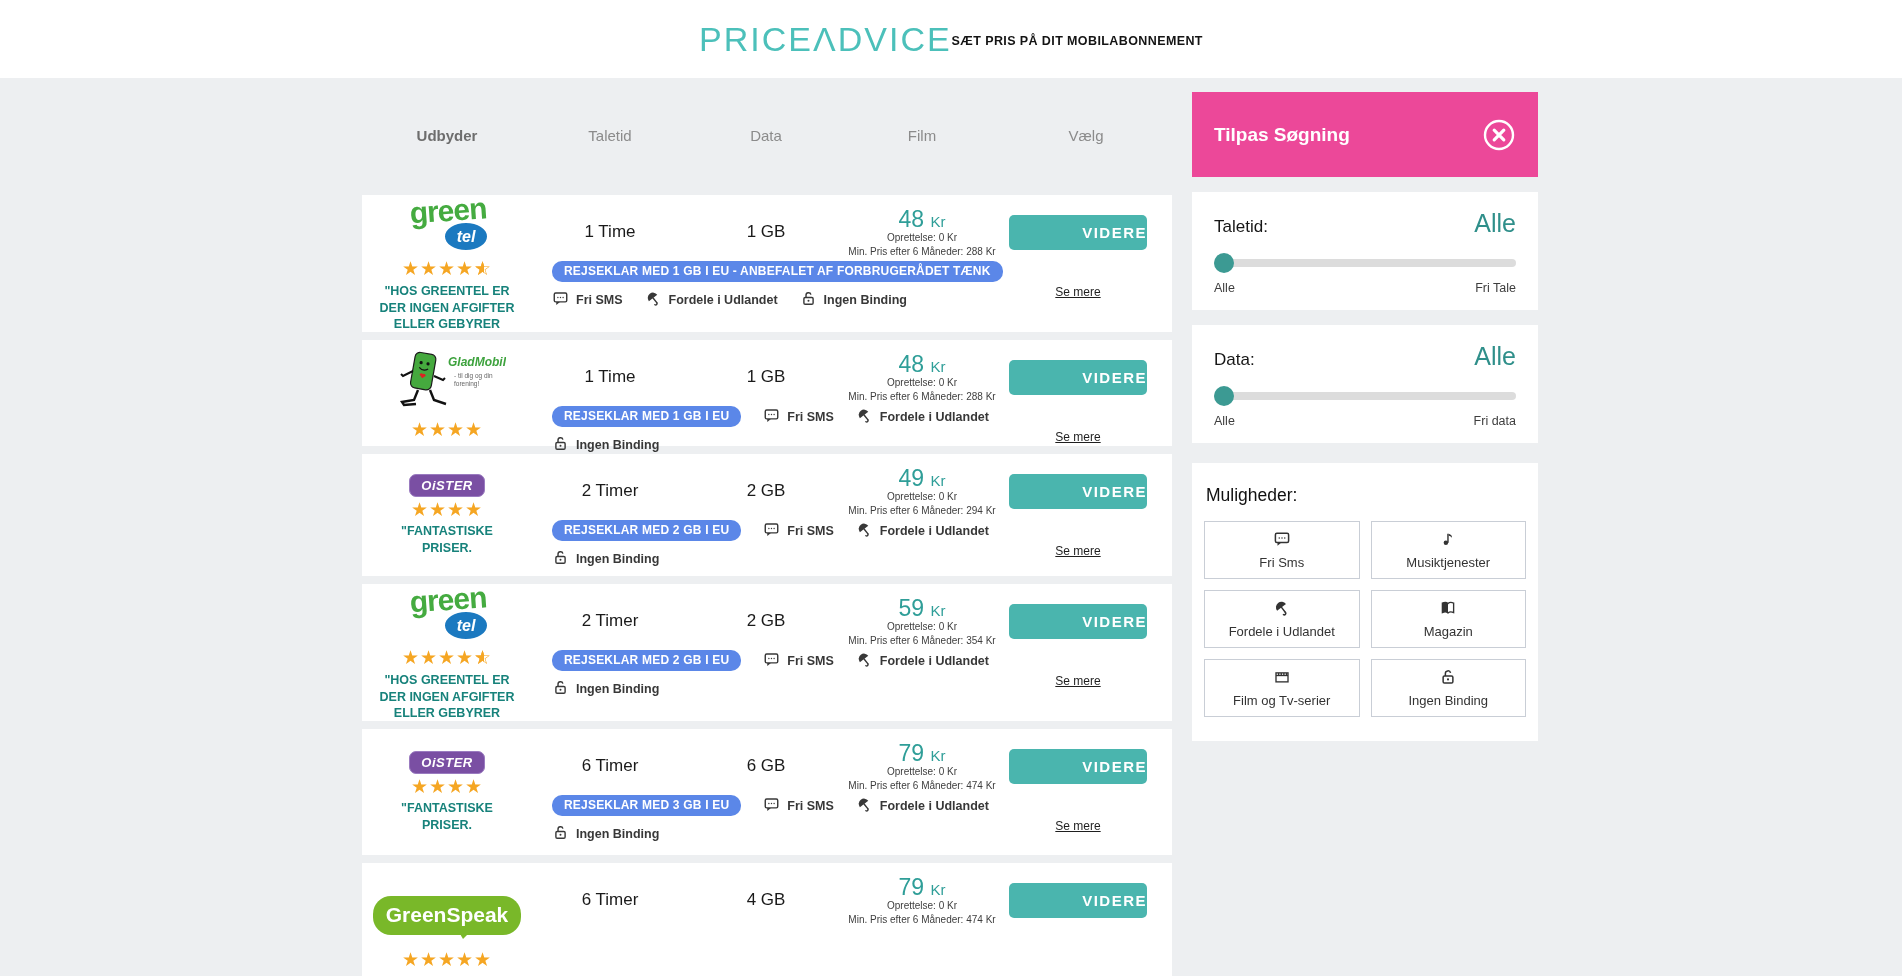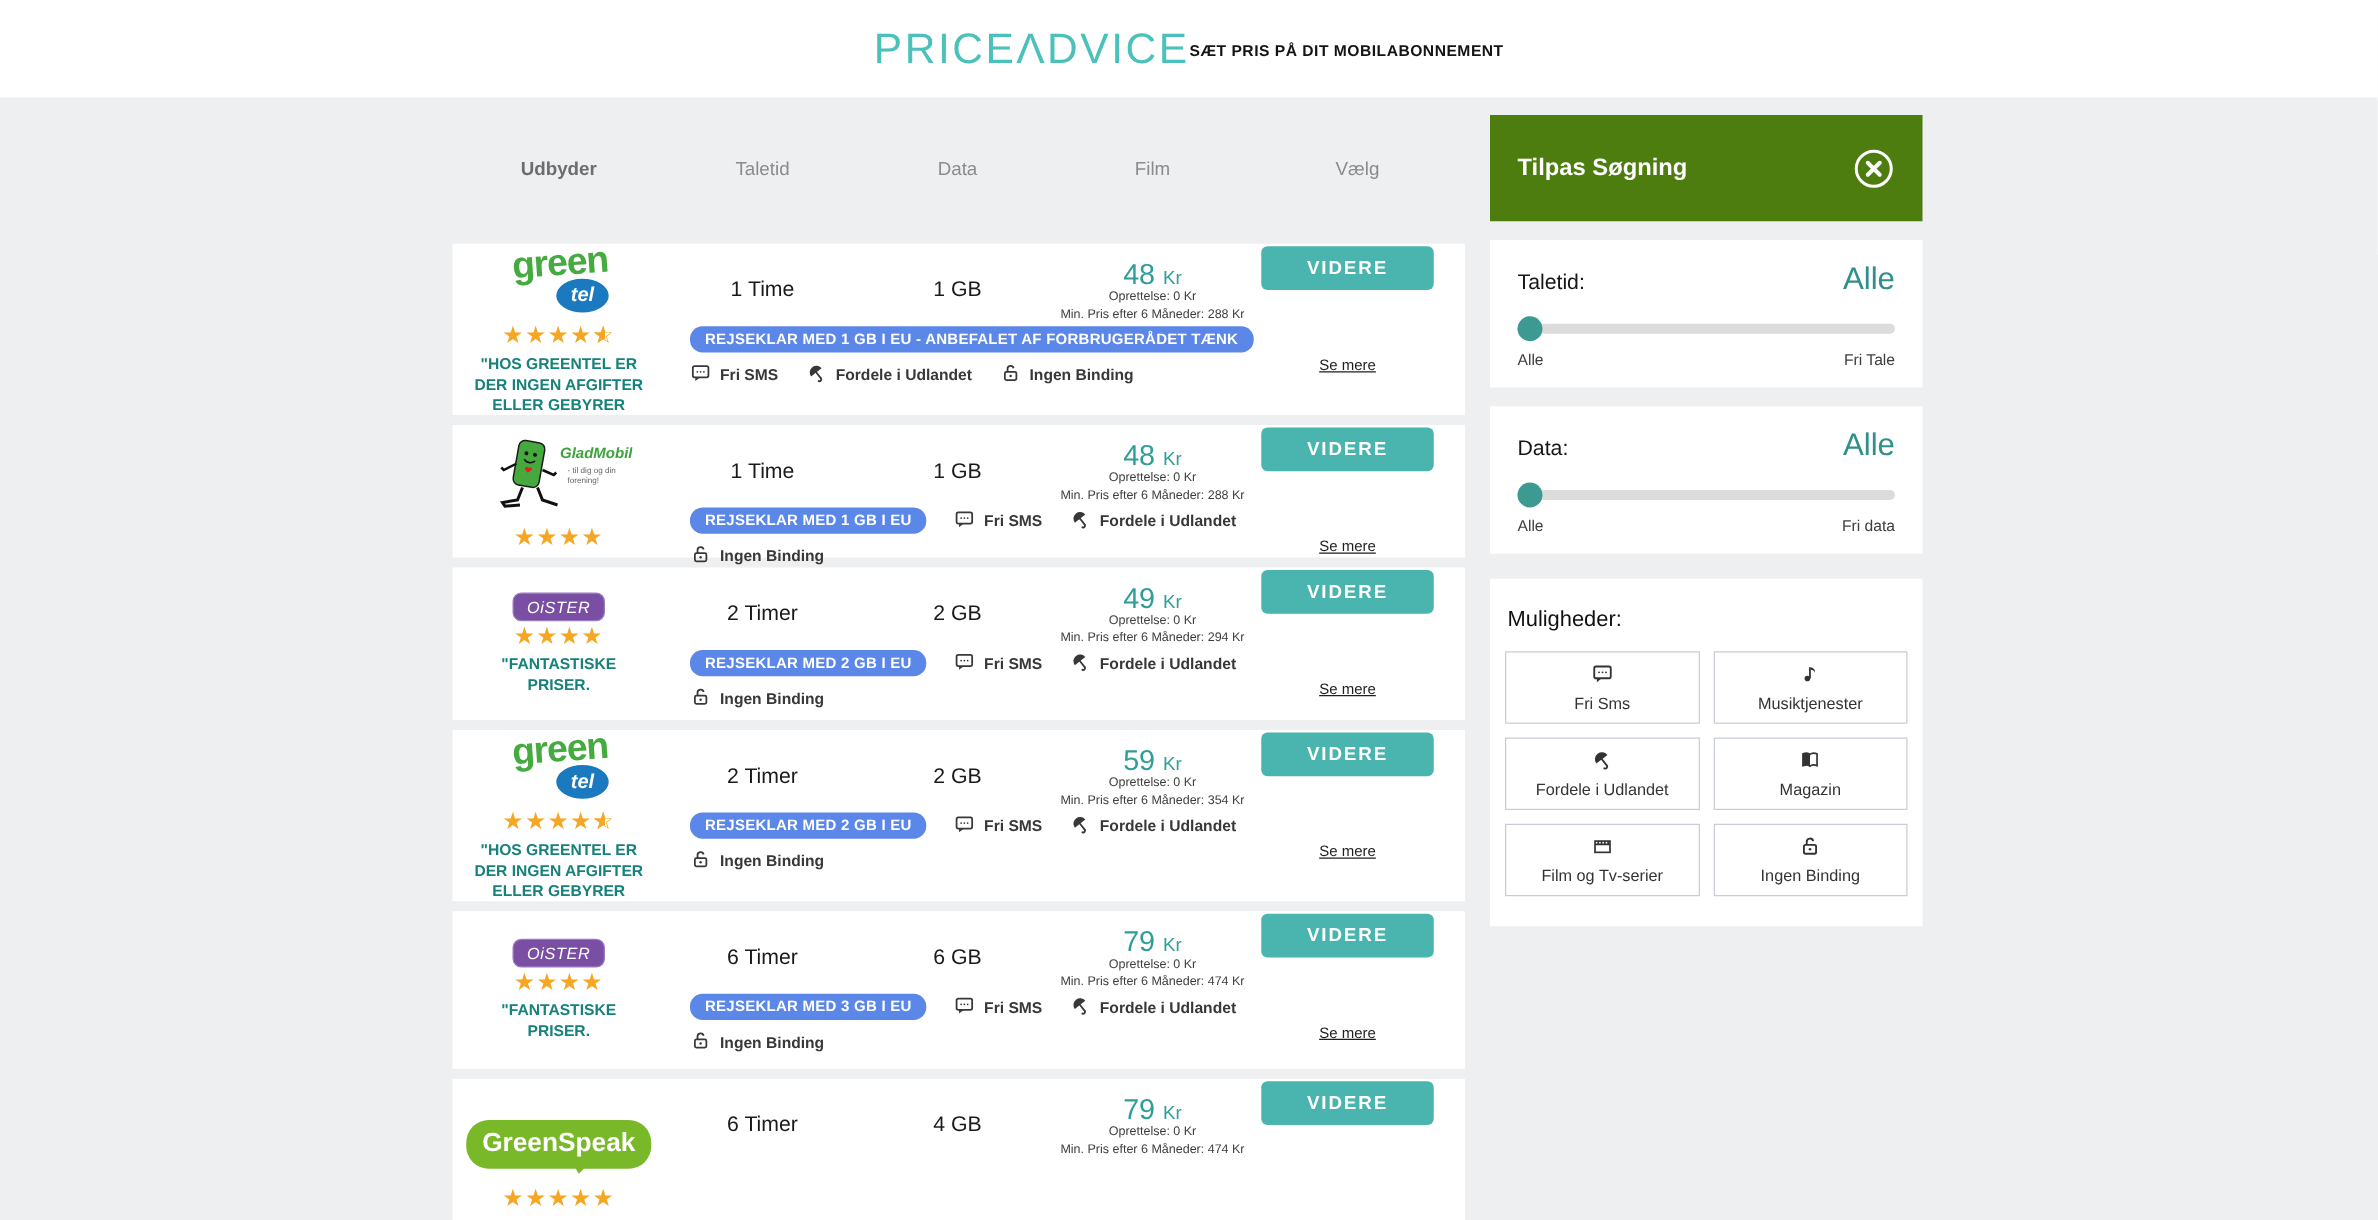--- a/index.html
+++ b/index.html
@@ -46,47 +46,47 @@
 
   .badges-area { position:absolute; left:190px; top:66px; width:478px;
                  display:flex; flex-wrap:wrap; align-items:center;
                  column-gap:22px; row-gap:8px; }
   .badge { background:#5b87e8; color:#fff; font-weight:bold; font-size:12px;
            padding:3px 12px 4px; border-radius:10px; white-space:nowrap; letter-spacing:.2px; }
   .feature { display:flex; align-items:center; gap:7px; font-size:12.5px;
              font-weight:bold; color:#383838; white-space:nowrap; }
   .feature svg { width:17px; height:17px; flex:none; }
 
-  .videre-btn { position:absolute; left:647px; top:2px; width:138px; height:35px;
+  .videre-btn { position:absolute; left:647px; top:20px; width:138px; height:35px;
                 background:#4ab5ae; color:#fff; font-weight:bold; font-size:15px;
-                letter-spacing:1.5px; border:none; border-radius:5px; cursor:pointer; }
+                letter-spacing:1.5px; border:none; border-radius:5px; cursor:pointer;text-align:right; }
   .se-mere { position:absolute; left:638px; top:90px; width:156px; text-align:center;
              font-size:12px; color:#1f1f1f; text-decoration:underline; cursor:pointer; }
 
   
   .logo-greentel { position:relative; width:104px; height:62px; }
   .gt-green { font-size:30px; font-weight:bold; color:#45ab40; letter-spacing:-1px;
               transform:rotate(-4deg); padding-left:2px; }
   .gt-tel   { position:absolute; right:10px; top:27px; width:46px; height:31px;
               background:#1b79c0; border-radius:50%; color:#fff; font-weight:bold;
               font-style:italic; font-size:16px; display:flex; align-items:center;
               justify-content:center; border:2px solid #fff; }
-  .logo-oister { display:inline-block; background:#7a4fa3; color:#fff; font-weight:normal;
+  .logo-oister { display:inline-block; background:#7a4fa3; color:#fff; font-weight:bold;
                  font-style:italic; font-size:13px; padding:3px 11px; border-radius:7px;
                  border:1px solid #9a7bc0; letter-spacing:.5px; }
   .logo-greenspeak { position:relative; background:#79b829; color:#fff; font-weight:bold;
                      font-size:21px; padding:7px 13px 8px; border-radius:18px; }
   .logo-greenspeak::after { content:""; position:absolute; left:56%; bottom:-11px;
                      border:7px solid transparent; border-top:12px solid #79b829;
                      border-right-width:12px; }
   .gs-wrap { margin-bottom:12px; }
 
   
   .sidebar { position:absolute; left:1192px; top:14px; width:346px; }
-  .sidebar-header { height:85px; background:#4d7c0f; display:flex; align-items:center;
+  .sidebar-header { height:85px; background:#ec4899; display:flex; align-items:center;
                     justify-content:space-between; padding:0 22px; }
   .sidebar-title { color:#fff; font-size:19px; font-weight:bold; }
   .close-btn { width:34px; height:34px; cursor:pointer; }
   .close-btn svg { width:34px; height:34px; }
 
   .filter-card { background:#fff; margin-top:15px; padding:17px 22px 15px; }
   .filter-head { display:flex; justify-content:space-between; align-items:baseline; }
   .filter-label { font-size:17px; color:#161616; }
   .filter-value { font-size:25px; color:#2f8f8a; }
   .slider { margin-top:15px; position:relative; height:20px; cursor:pointer; }

